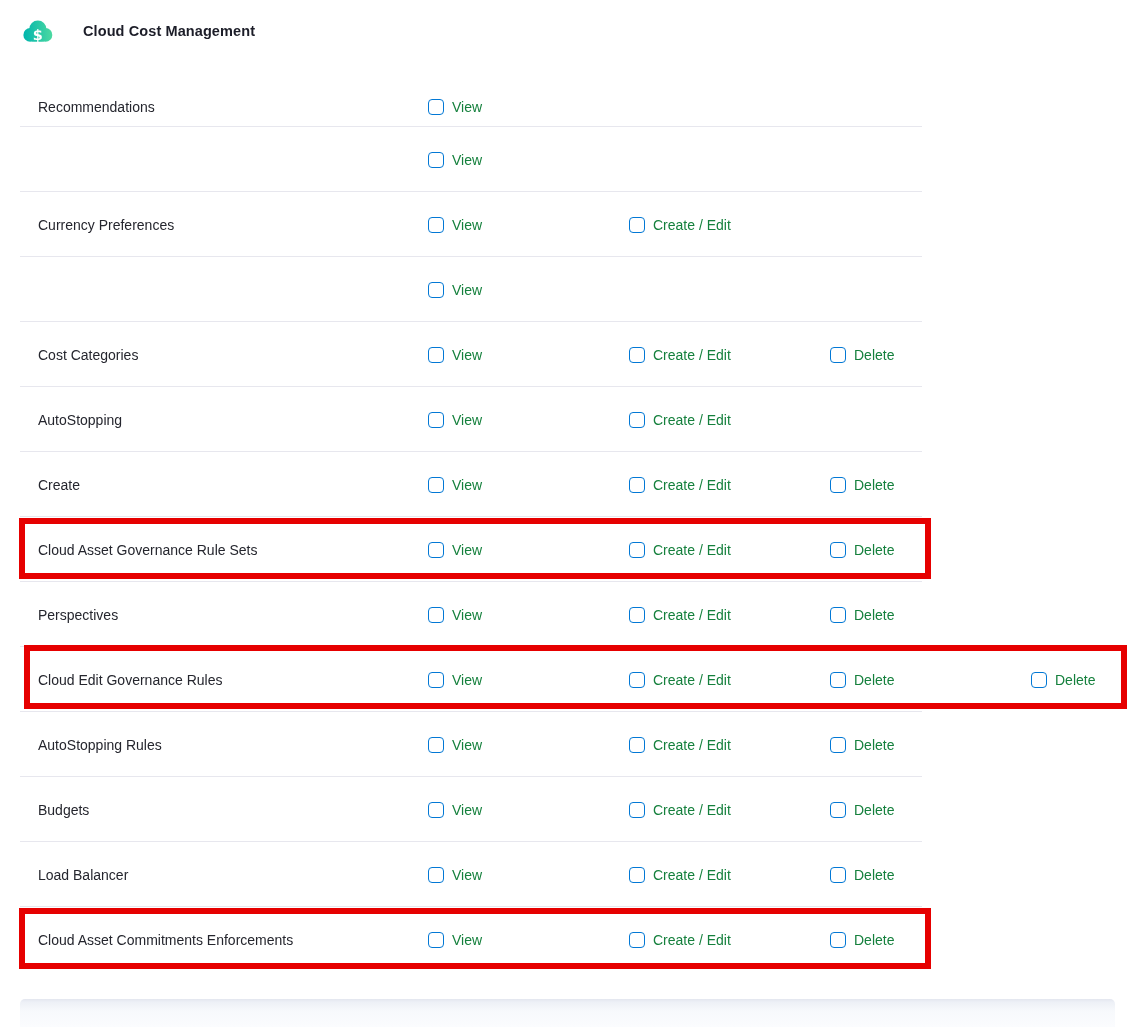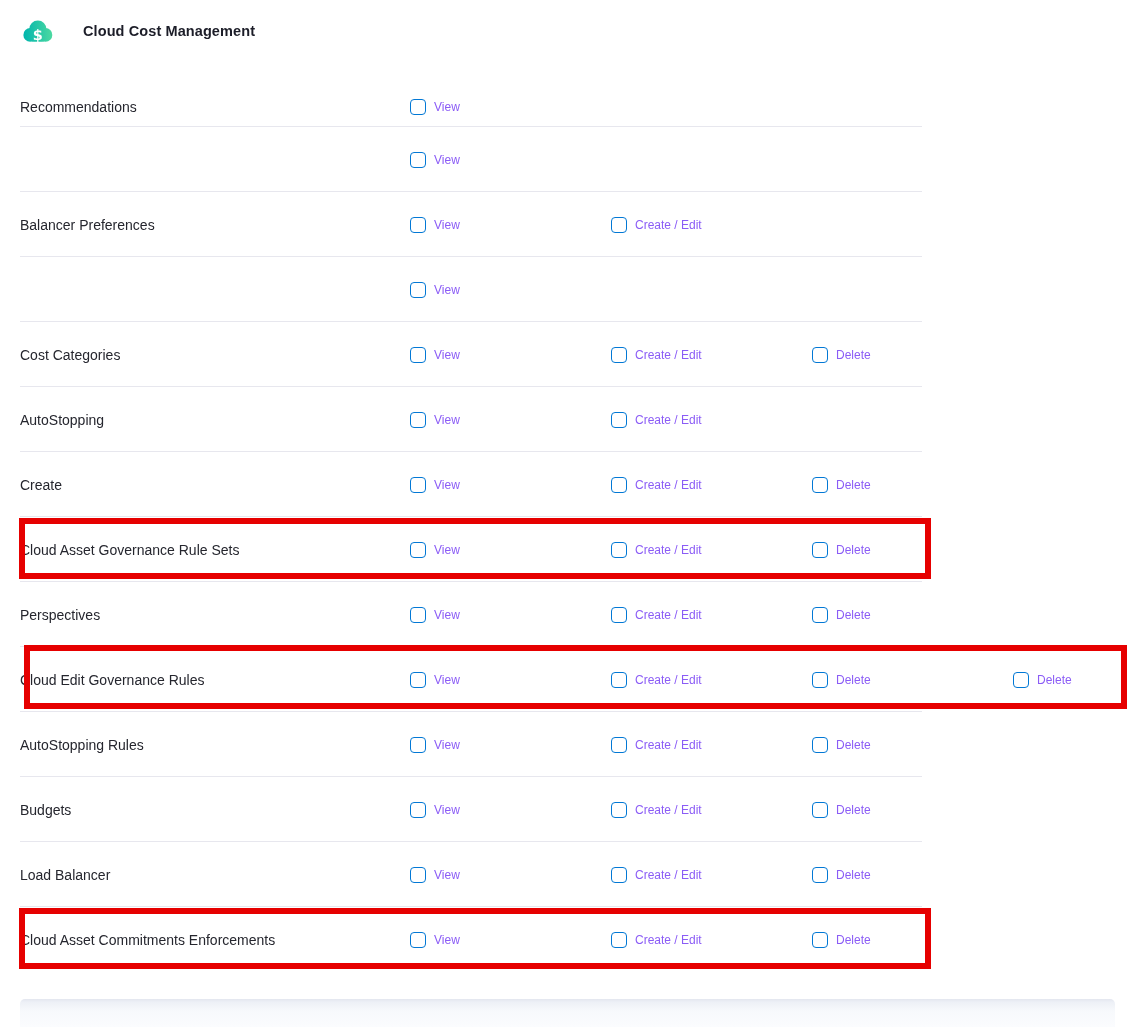--- a/index.html
+++ b/index.html
@@ -27,21 +27,21 @@
     color: #1c1d28;
     letter-spacing: 0.1px;
   }
   .rows {}
   .perm-row {
     position: relative;
     height: 65px;
     display: grid;
     grid-template-columns: 390px 201px 201px 201px 1fr;
     align-items: center;
-    padding-left: 20px;
+    padding-left: 38px;
     box-sizing: border-box;
     width: 942px;
   }
   .perm-row + .perm-row .divider {
     position: absolute;
     left: 20px;
     right: 20px;
     top: -1px;
     height: 1px;
     background: #e7e7ee;
@@ -63,22 +63,22 @@
     height: 16px;
     border: 1.6px solid #0278d5;
     border-radius: 4px;
     background: #ffffff;
     margin: 0;
     box-sizing: border-box;
     cursor: pointer;
     flex: 0 0 auto;
   }
   .cbx-label {
-    font-size: 12px;
-    color: #8b5cf6;
+    font-size: 14px;
+    color: #15803d;
   }
   .highlight-box {
     position: absolute;
     border: 6px solid #e60000;
     box-sizing: border-box;
     pointer-events: none;
     z-index: 3;
   }
   .highlight-box.standard { left: 19px; top: 1px; width: 912px; height: 61px; }
   .highlight-box.wide     { left: 24px; top: -2px; width: 1103px; height: 64px; }
@@ -125,21 +125,21 @@
       </div>
       <div class="perm-row">
     <span class="divider"></span>
   <label class="cbx-item" style="grid-column: 2;">
           <input type="checkbox" class="cbx" style="">
           <span class="cbx-label">View</span>
         </label>
       </div>
       <div class="perm-row">
     <span class="divider"></span>
-    <div class="row-label">Balancer Preferences</div>
+    <div class="row-label">Currency Preferences</div>
   <label class="cbx-item" style="grid-column: 2;">
           <input type="checkbox" class="cbx" style="">
           <span class="cbx-label">View</span>
         </label>
         <label class="cbx-item" style="grid-column: 3;">
           <input type="checkbox" class="cbx" style="">
           <span class="cbx-label">Create / Edit</span>
         </label>
       </div>
       <div class="perm-row">

